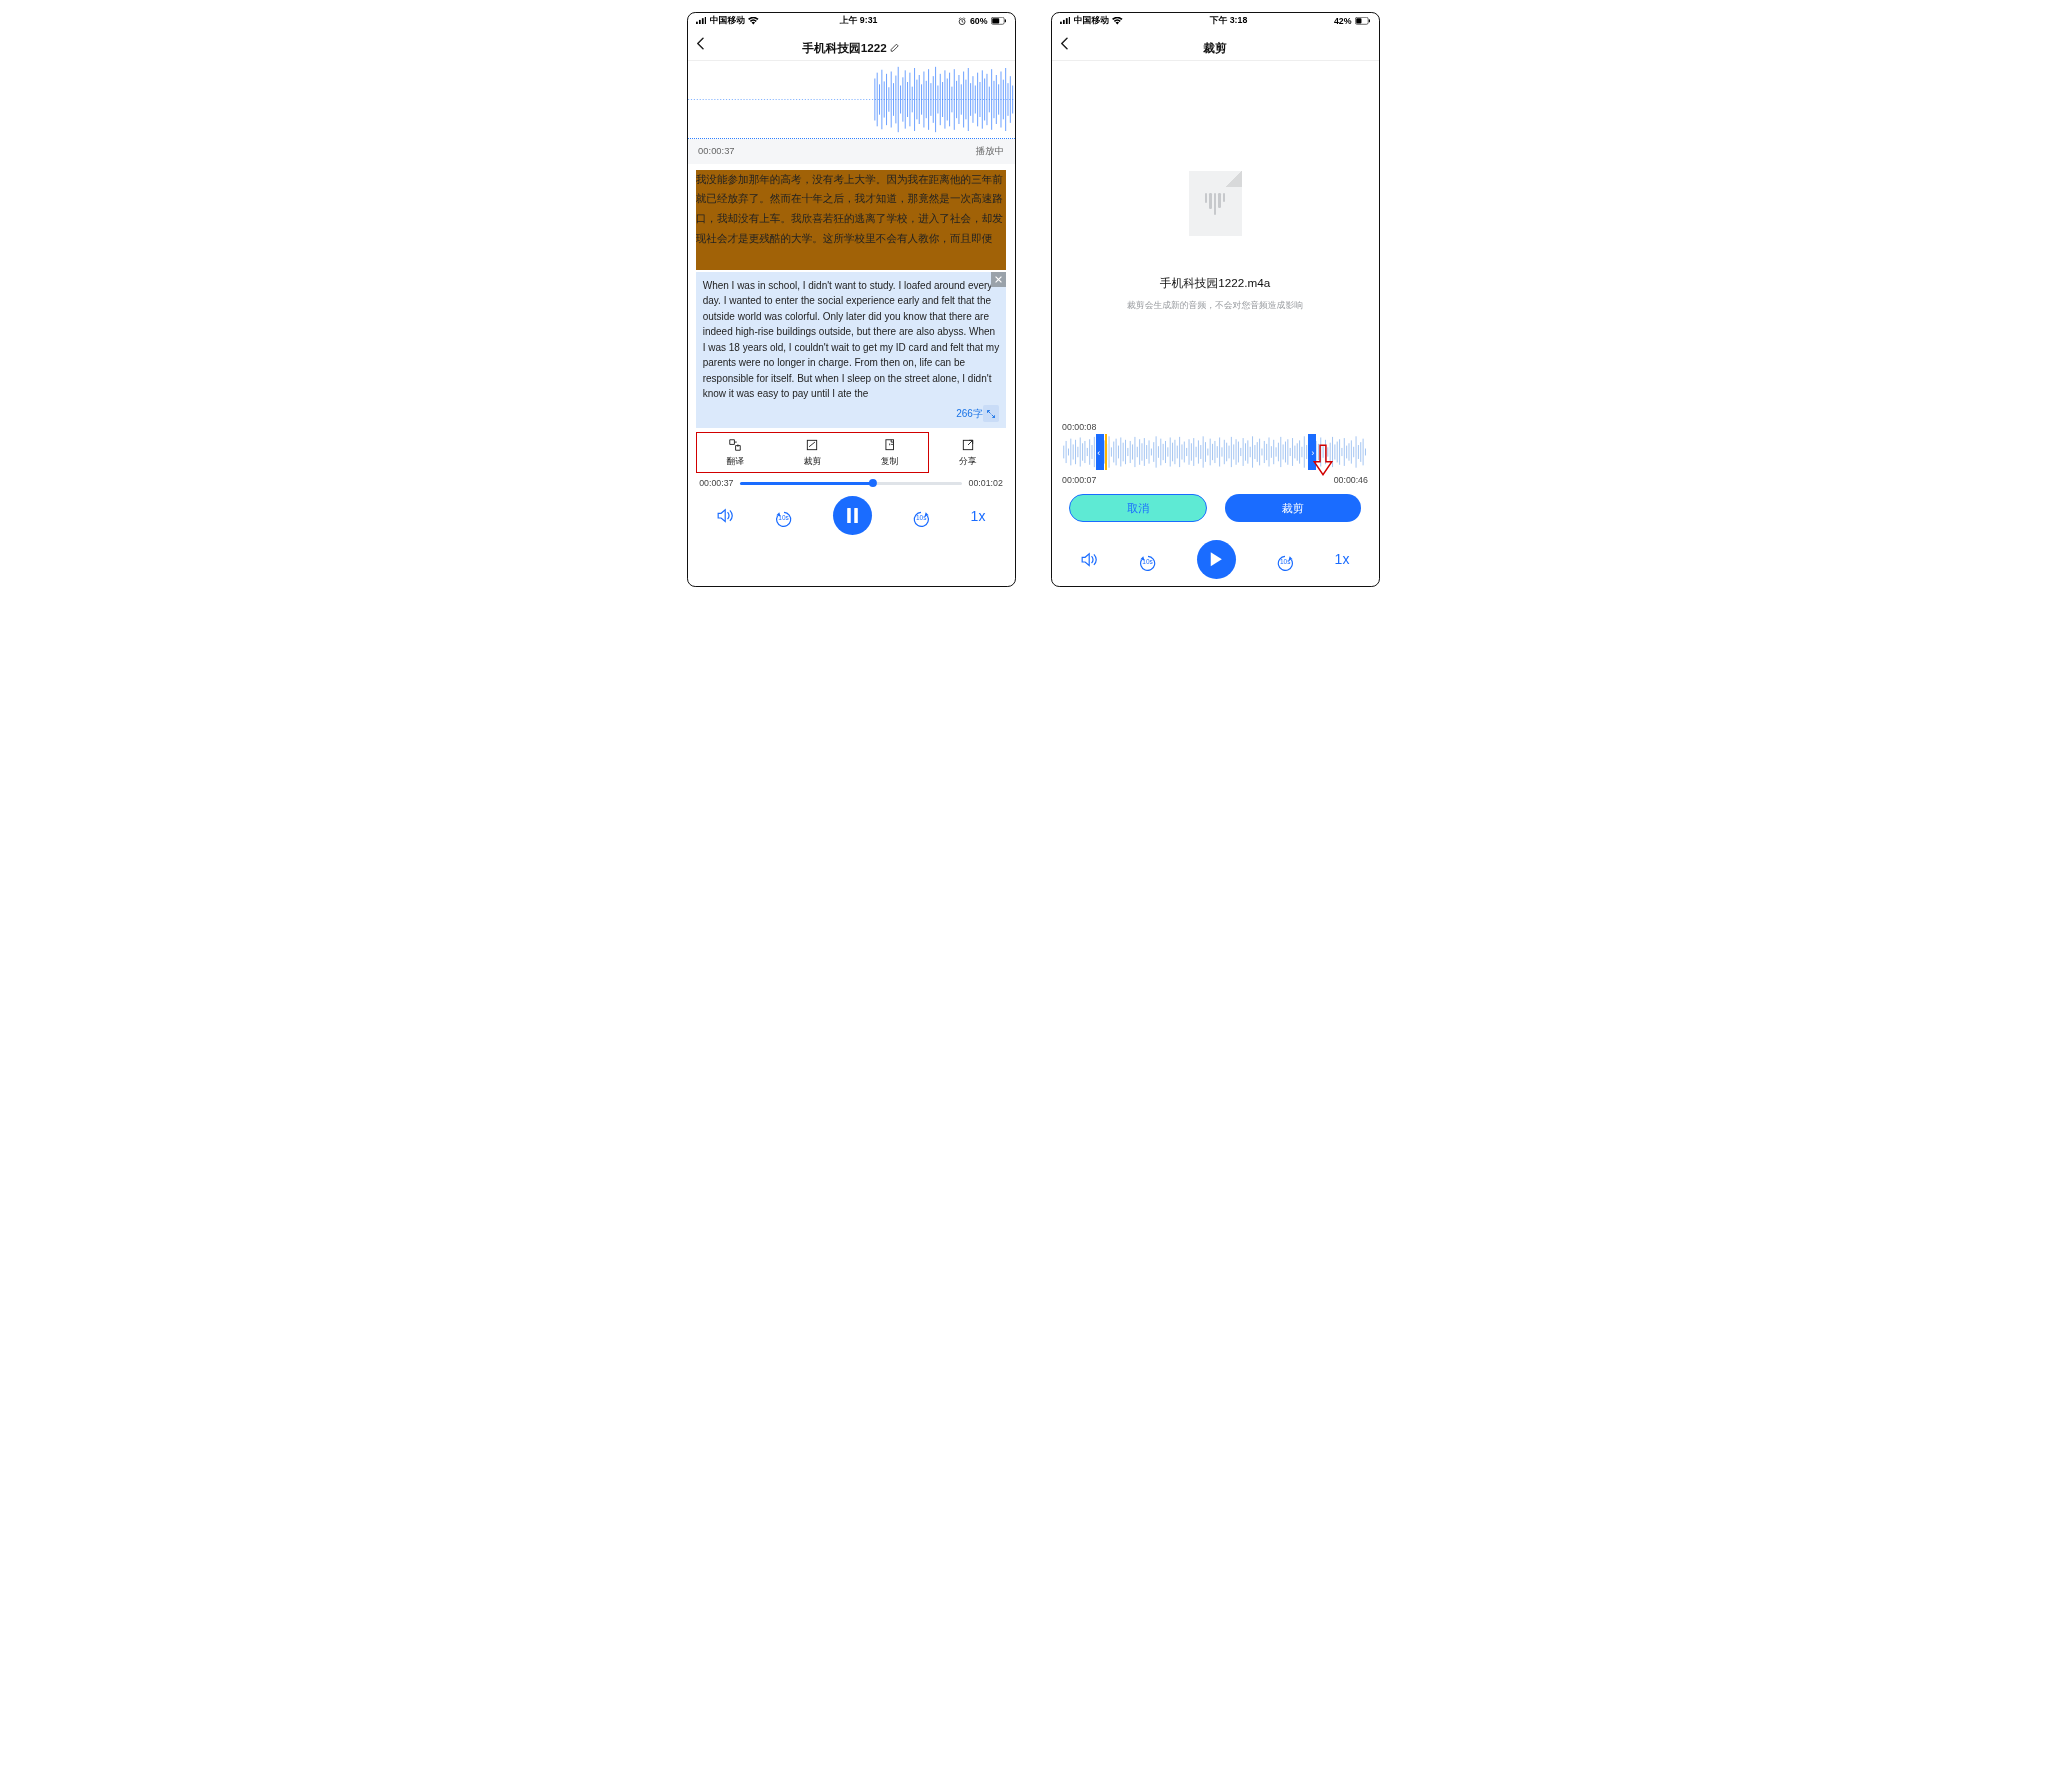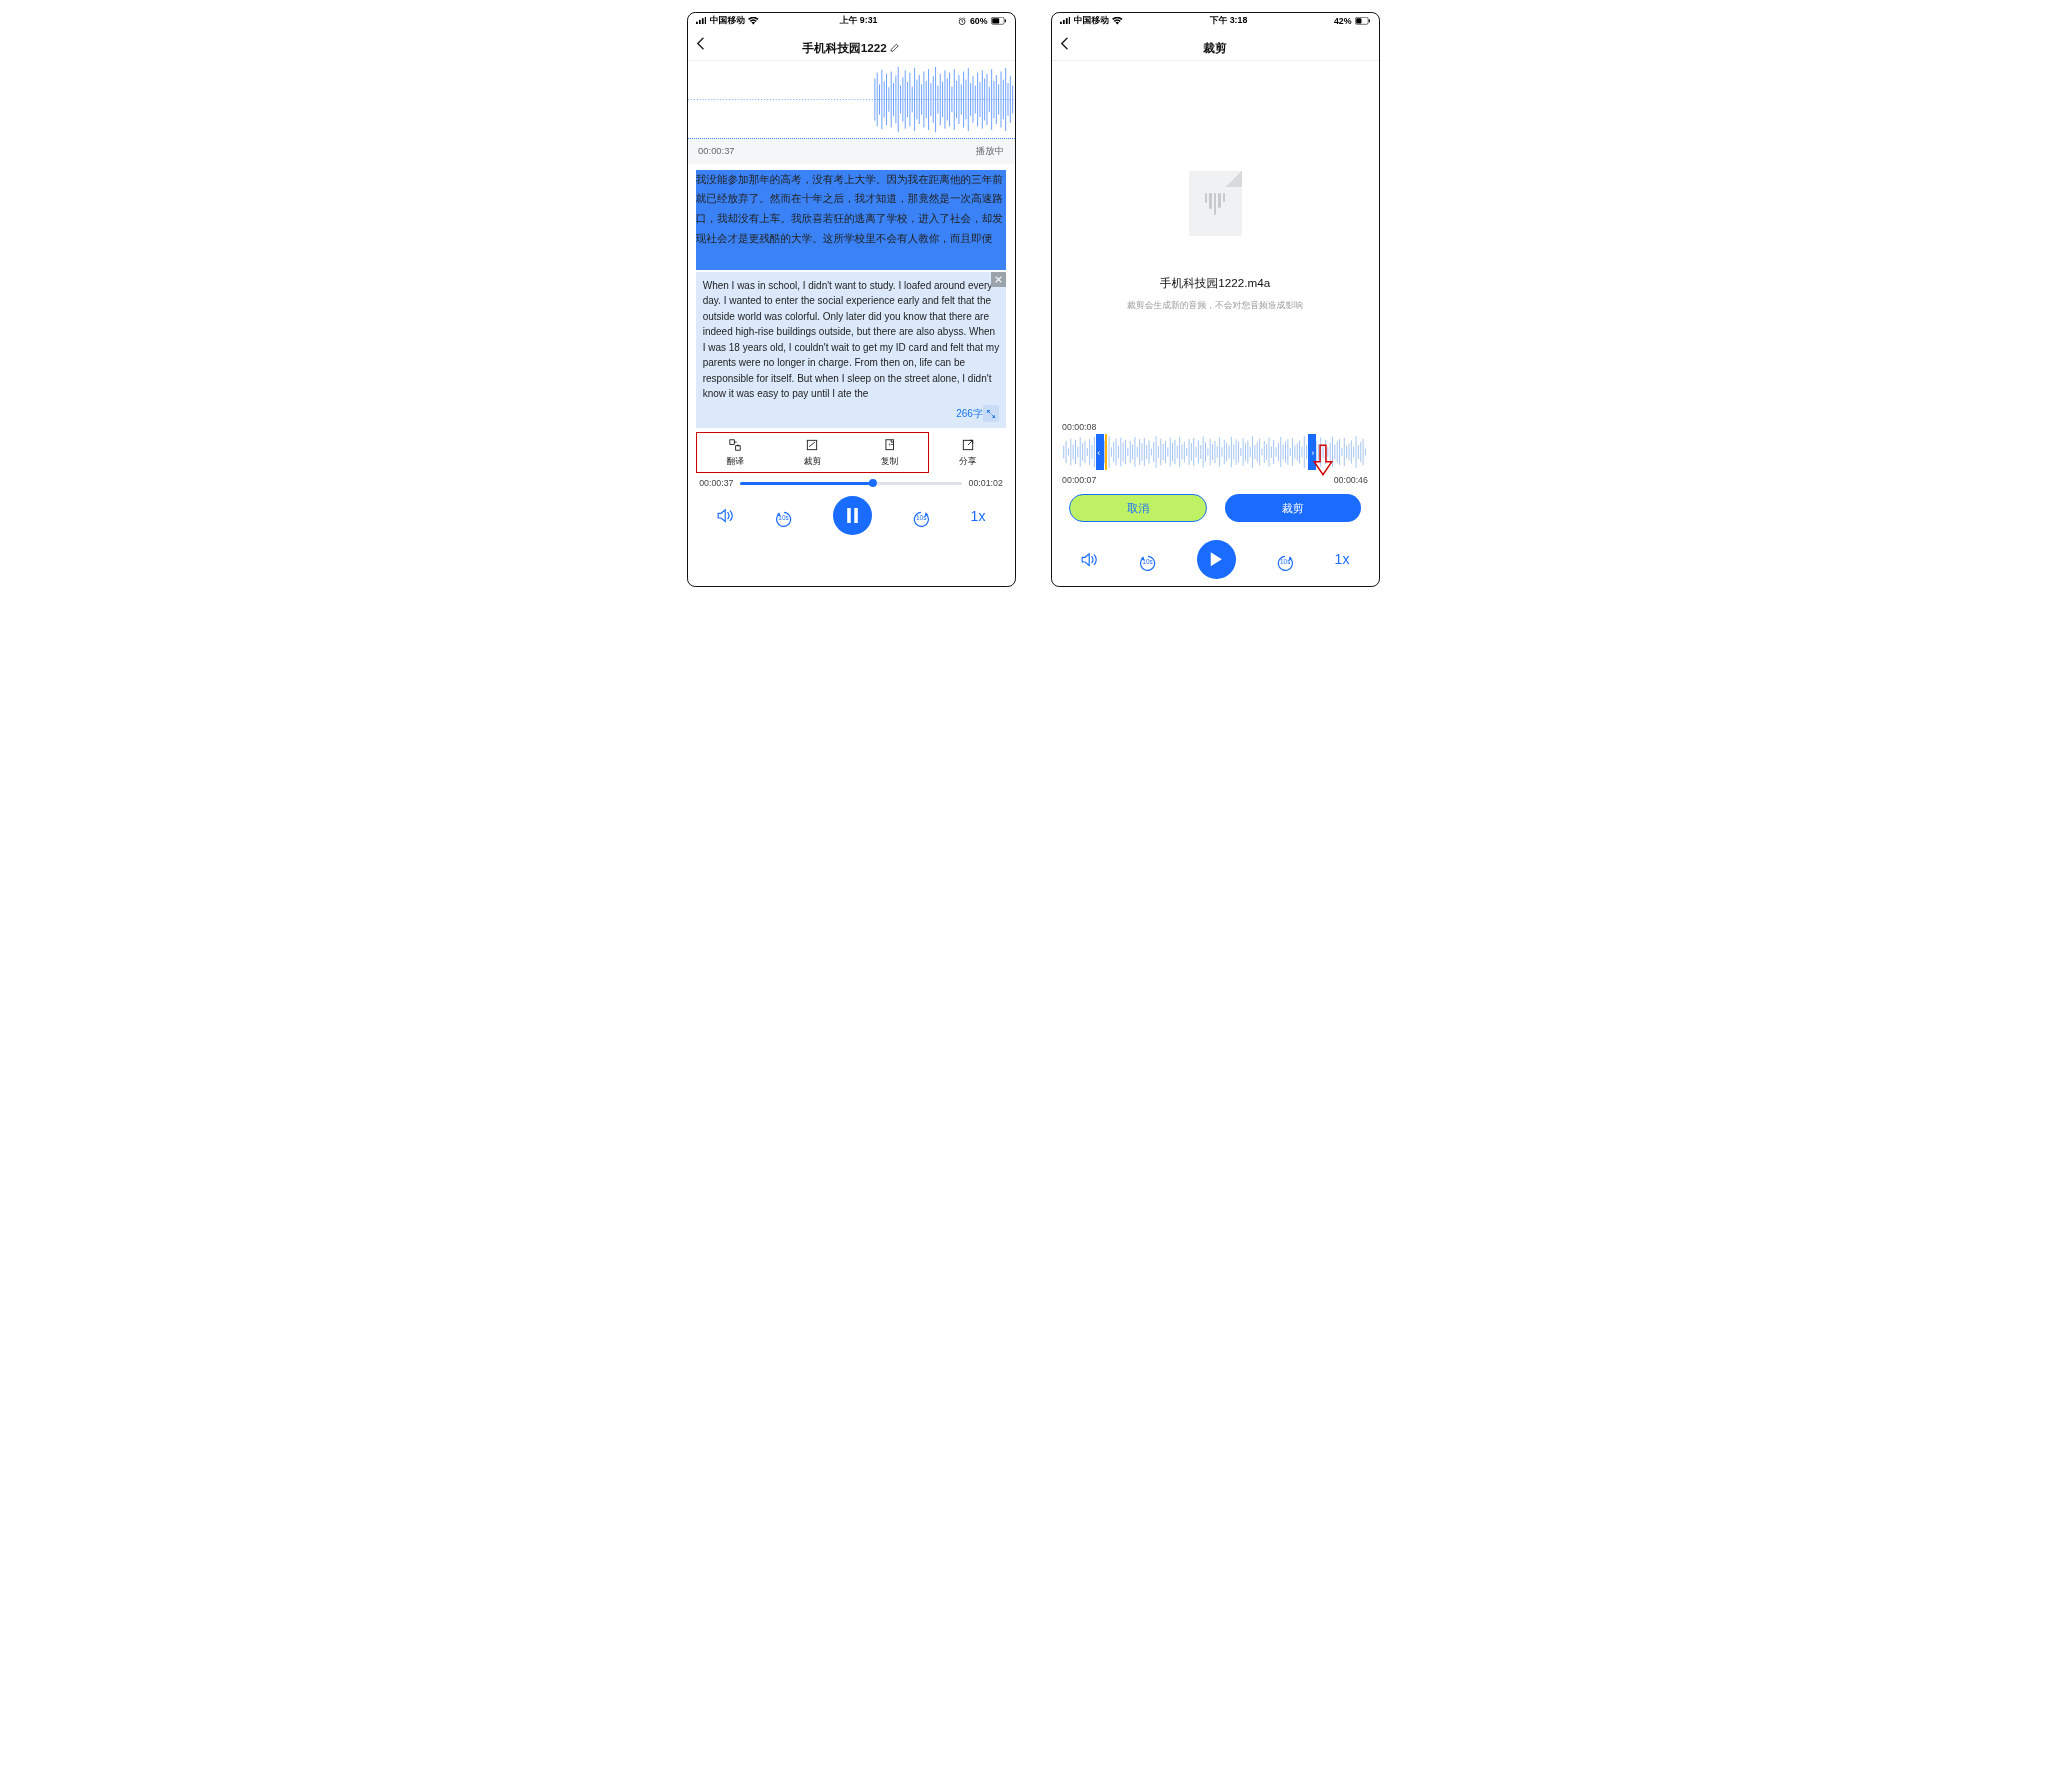--- a/index.html
+++ b/index.html
@@ -76,21 +76,21 @@
     display: flex;
     justify-content: space-between;
     padding: 5.9px 10.6px;
     color: #666;
     font-size: 9.4px;
     background: #f5f6f8;
   }
   
   .transcript-box {
     margin: 5.9px 8.2px 0 8.2px;
-    background: #3b82f6;
+    background: #a16207;
     font-size: 10.6px;
     line-height: 1.85;
     color: #222;
     flex-shrink:0;
     height: 100px;
     overflow: hidden;
   }
   
   .translation-popup {
     margin: 2.3px 8.2px 0 8.2px;
@@ -217,21 +217,21 @@
   .trim-times-bottom{display:flex;justify-content:space-between;font-size:8.8px;color:#444;margin-top:4.7px;}
   .arrow-annot{ position:absolute; right:46px; bottom:110px; }
   .button-row{
     display:flex; gap:17.6px; padding: 9.4px 17.6px;
   }
   .pill-btn{
     flex:1; height:28px;border-radius:15.3px;
     display:flex;align-items:center;justify-content:center;
     font-size:11px;cursor:pointer;
   }
-  .pill-outline{ border:0.9px solid #1a6cff;color:#1a6cff;background:#bef264;}
+  .pill-outline{ border:0.9px solid #1a6cff;color:#1a6cff;background:#5eead4;}
   .pill-solid{ background:#1a6cff;color:#fff;}
 </style>
 </head>
 <body>
 
 <div class="phone">
   <div class="status-bar">
     <div class="status-left">
       <span class="signal-icon">
         <svg width="10.6" height="7" viewBox="0 0 18 12">

